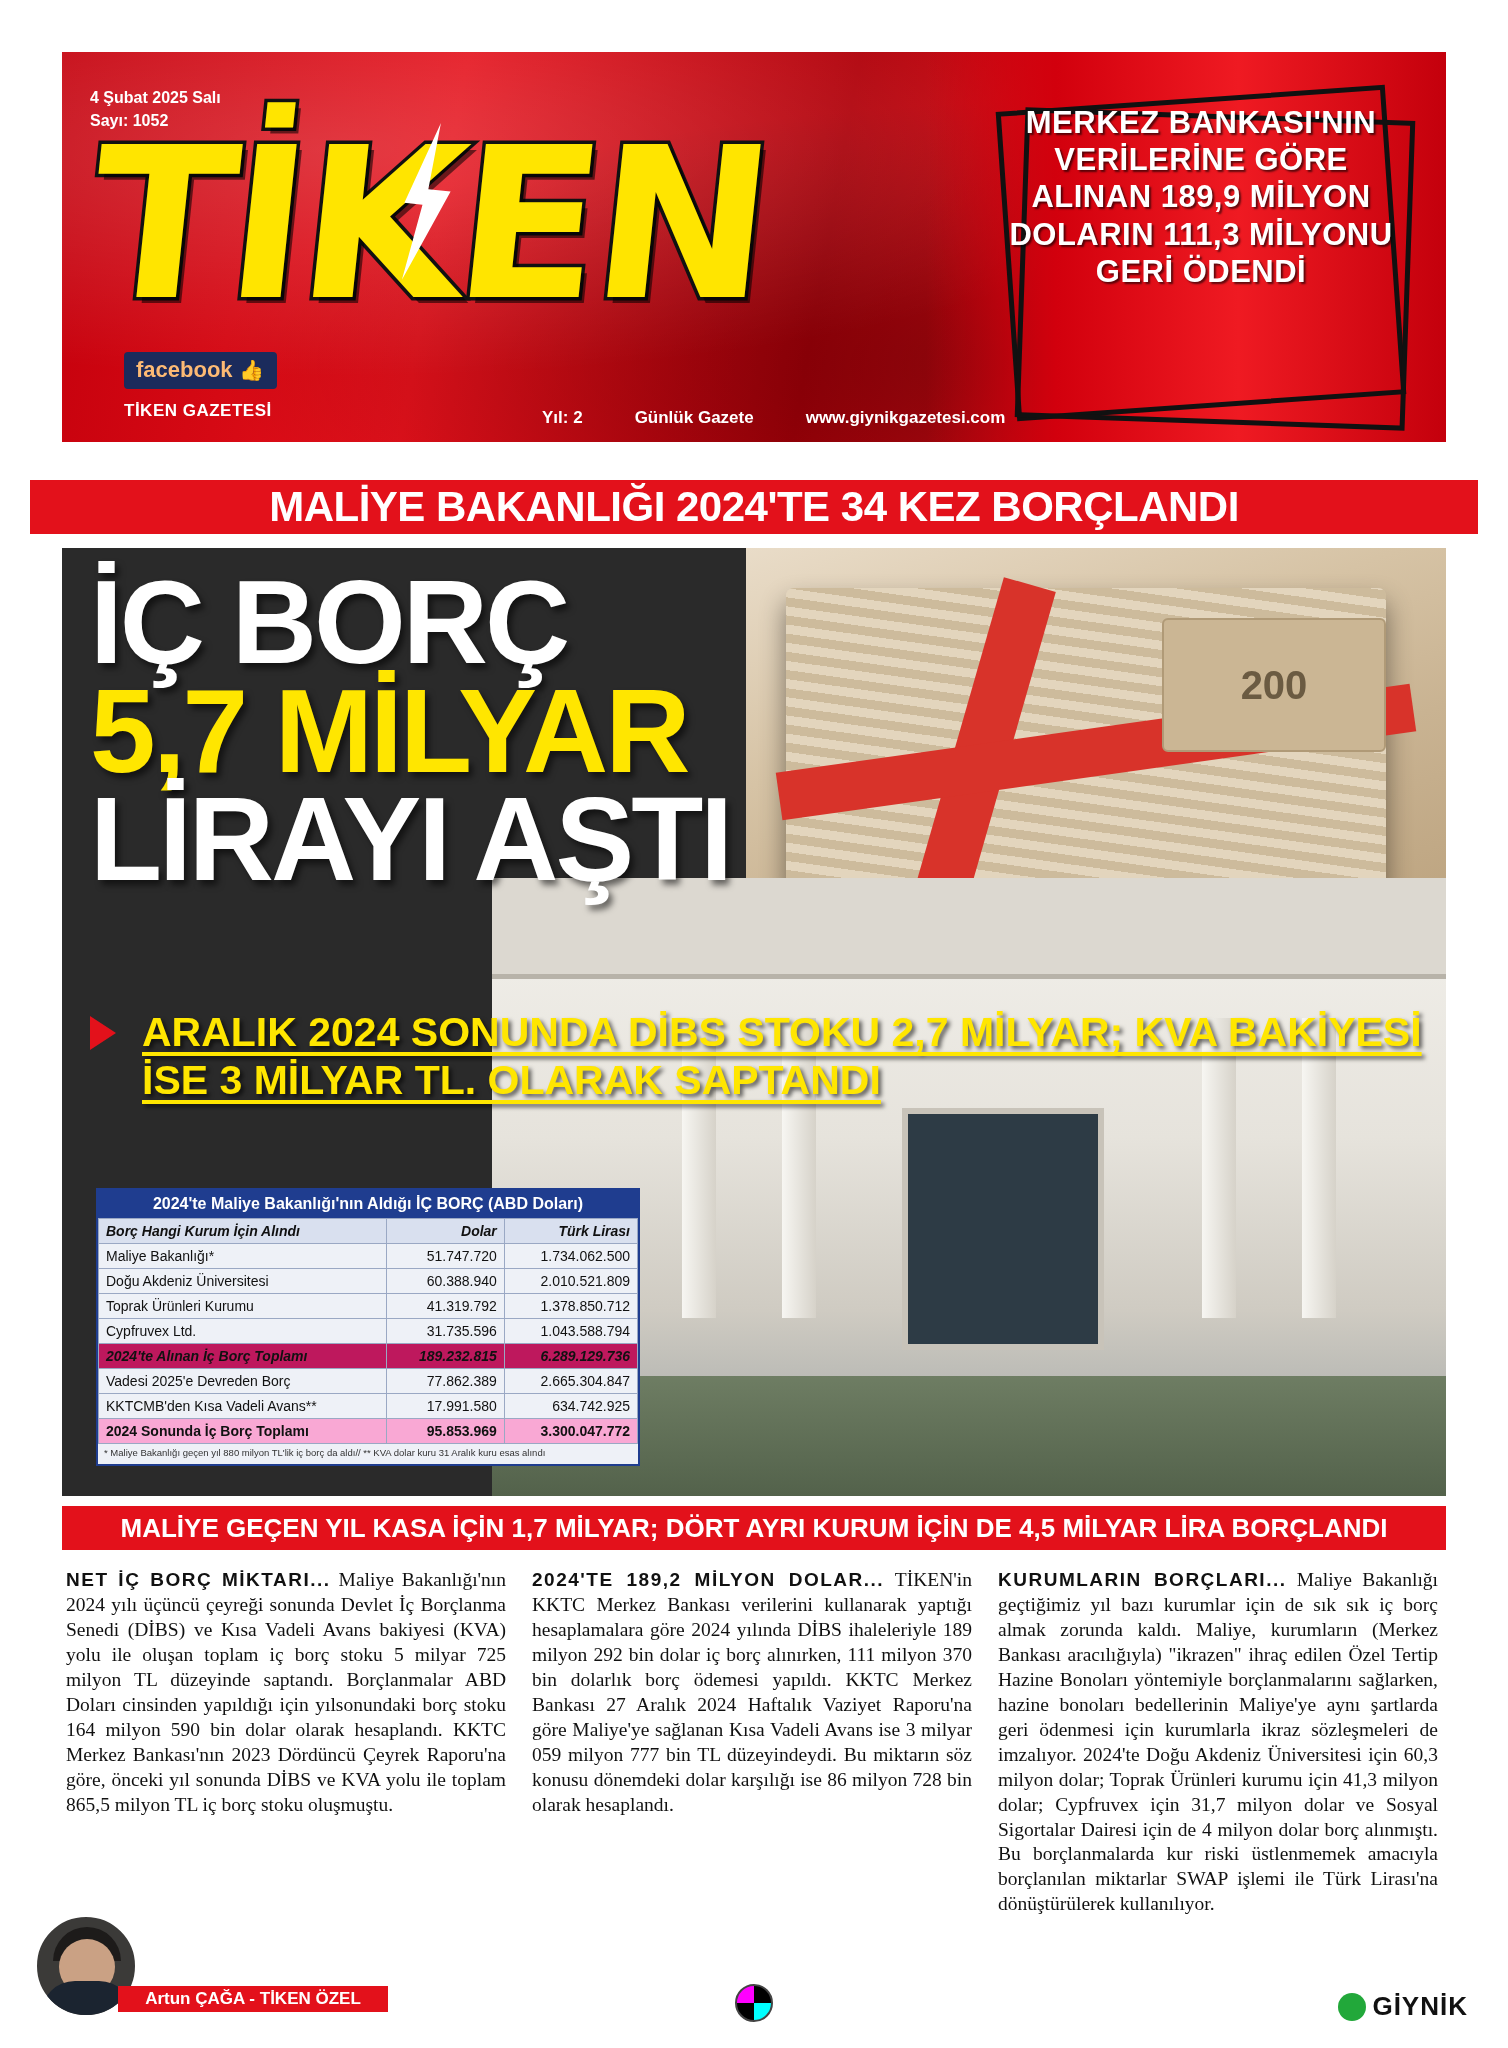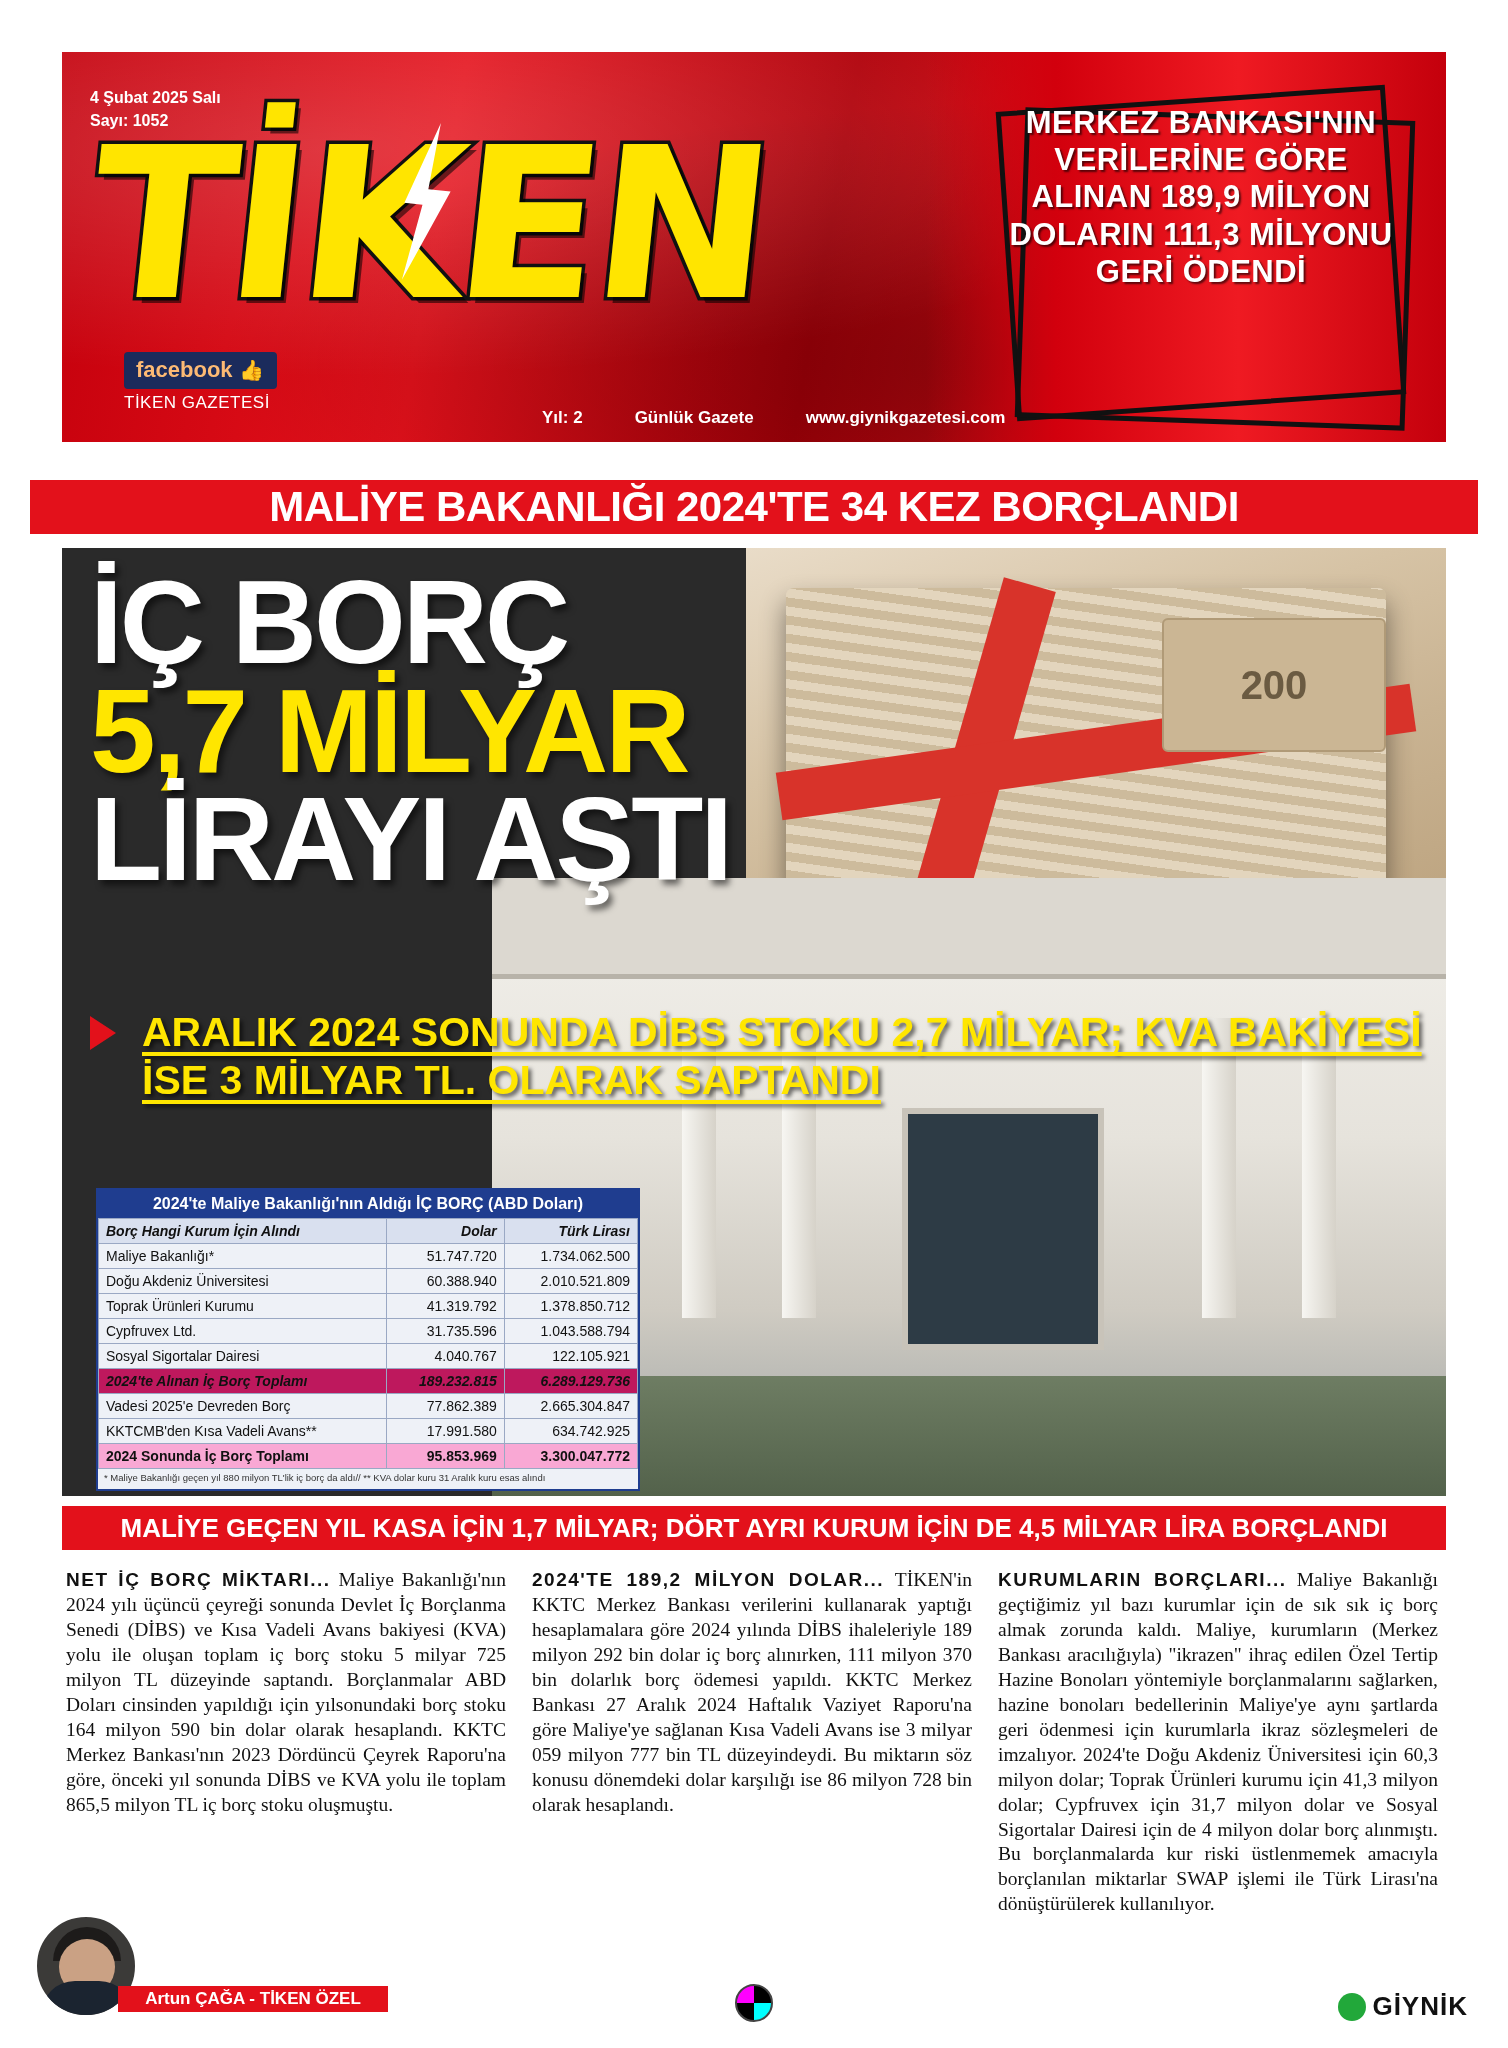--- a/index.html
+++ b/index.html
@@ -21,21 +21,21 @@
   .mh-date{position:absolute;left:28px;top:34px;color:#fff;font-size:16px;line-height:1.45;font-weight:bold;z-index:5;}
   .mh-logo{position:absolute;left:30px;top:50px;z-index:4;
      font-family:"DejaVu Sans",sans-serif;font-weight:bold;font-size:210px;letter-spacing:-6px;
      color:#ffe500;-webkit-text-stroke:7px #111;paint-order:stroke fill;
      text-shadow:6px 6px 0 rgba(0,0,0,.55);transform:skewX(-6deg);}
   .bolt{position:absolute;left:330px;top:70px;width:70px;height:160px;background:#fff;z-index:6;
      clip-path:polygon(58% 0%,18% 52%,44% 52%,26% 100%,82% 42%,50% 42%);transform:rotate(6deg);}
   .fb{position:absolute;left:62px;top:300px;z-index:6;}
   .fb-badge{background:#1b2b5c;color:#fdba74;font-size:22px;font-weight:bold;padding:5px 12px 6px;border-radius:4px;display:flex;align-items:center;gap:7px;}
   .fb-thumb{font-size:20px;}
-  .fb-sub{color:#fff;font-size:17px;font-weight:normal;margin-top:4px;letter-spacing:.5px;}
+  .fb-sub{color:#fff;font-size:17px;font-weight:bold;margin-top:12px;letter-spacing:.5px;}
   .mh-meta{position:absolute;left:480px;bottom:14px;color:#fff;font-size:17px;display:flex;gap:52px;z-index:6;font-weight:bold;}
 
   
   .brush{position:absolute;right:0;top:0;width:520px;height:100%;
      background:linear-gradient(90deg,rgba(196,0,12,0) 0%,#d2000d 25%,#ef1a22 60%,#c4000c 100%);
      z-index:2;}
   .boxframe{position:absolute;right:50px;top:46px;width:380px;height:300px;border:5px solid #111;transform:rotate(-4deg);z-index:5;}
   .boxframe2{position:absolute;right:36px;top:62px;width:380px;height:300px;border:5px solid #111;transform:rotate(2deg);z-index:5;}
   .mh-promo{position:absolute;right:50px;top:52px;width:390px;z-index:7;color:#fff;text-align:center;
      font-weight:bold;font-size:31px;line-height:1.2;letter-spacing:.5px;text-shadow:2px 2px 2px rgba(0,0,0,.6);}
@@ -205,25 +205,20 @@
           <tr>
             <td>Toprak Ürünleri Kurumu</td>
             <td class="num">41.319.792</td>
             <td class="num">1.378.850.712</td>
           </tr>
           <tr>
             <td>Cypfruvex Ltd.</td>
             <td class="num">31.735.596</td>
             <td class="num">1.043.588.794</td>
           </tr>
-          <tr>
-            <td>Sosyal Sigortalar Dairesi</td>
-            <td class="num">4.040.767</td>
-            <td class="num">122.105.921</td>
-          </tr>
           <tr class="bold">
             <td>2024'te Alınan İç Borç Toplamı</td>
             <td class="num">189.232.815</td>
             <td class="num">6.289.129.736</td>
           </tr>
           <tr>
             <td>Vadesi 2025'e Devreden Borç</td>
             <td class="num">77.862.389</td>
             <td class="num">2.665.304.847</td>
           </tr>

